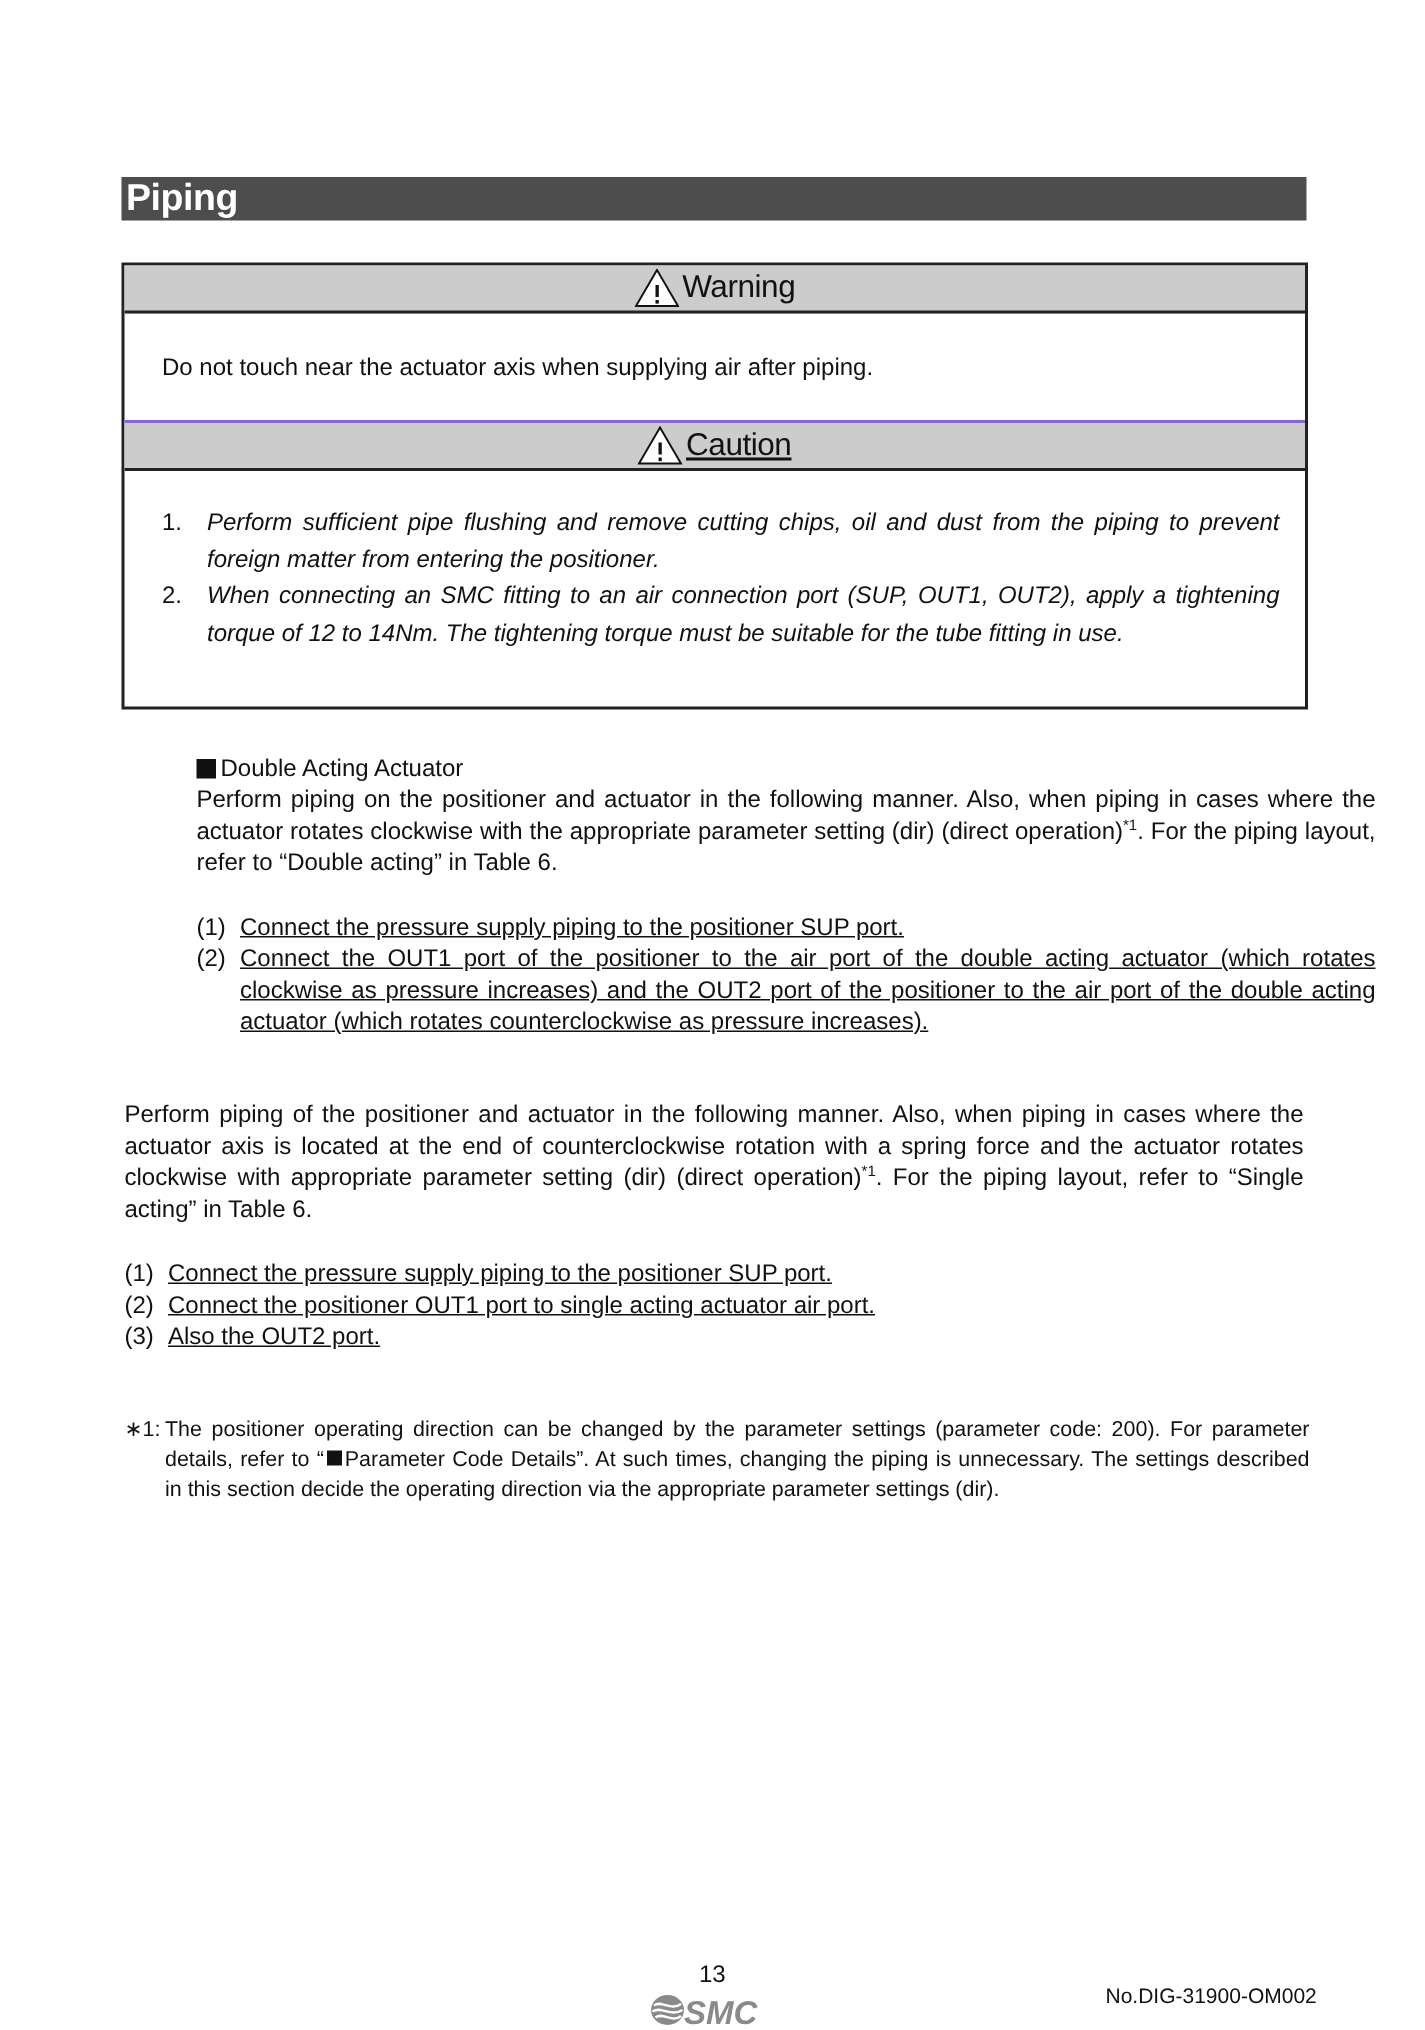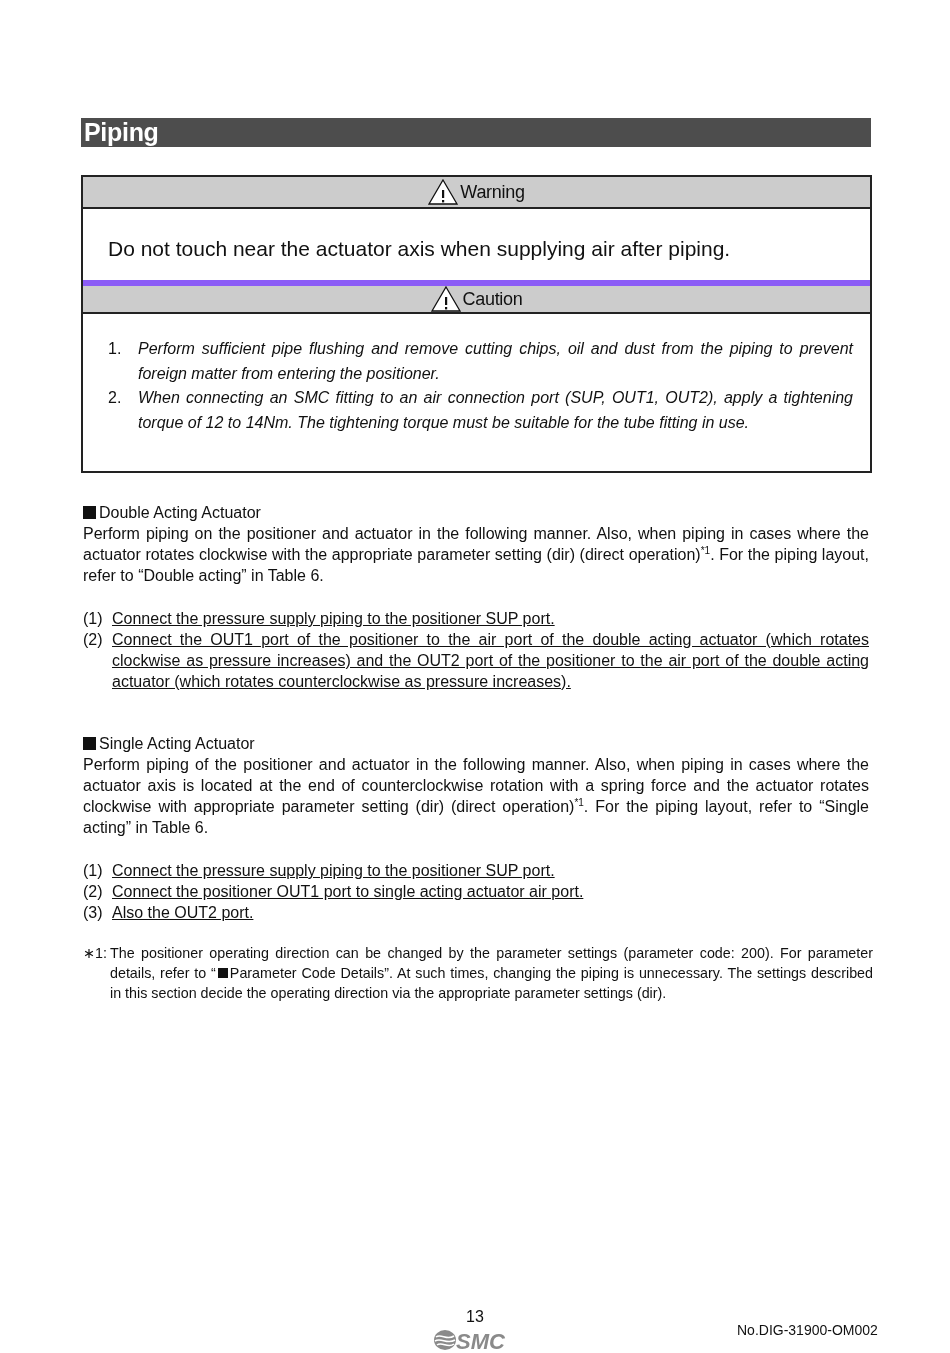--- a/index.html
+++ b/index.html
@@ -8,25 +8,25 @@
   .page { position: absolute; left: 0; top: 11px; width: 950px; height: 1353px; }
 
   .section-title { position: absolute; left: 81px; top: 107px; width: 790px; height: 29px;
     background: #4d4d4d; color: #fff; font-weight: bold; font-size: 25px; line-height: 29px;
     box-sizing: border-box; padding-left: 3px; letter-spacing: -0.3px; }
 
   .safety-box { position: absolute; left: 81px; top: 164px; width: 791px; height: 298px;
     border: 2px solid #222; box-sizing: border-box; }
   .safety-head { position: absolute; left: 0; width: 100%; height: 32px; background: #cccccc;
     border-bottom: 2px solid #222; box-sizing: border-box; display: flex; align-items: center;
-    justify-content: center; font-size: 18px; letter-spacing: -0.3px; }
+    justify-content: center; font-size: 21px; letter-spacing: -0.3px; }
   .safety-head .tri { display: inline-block; width: 30px; height: 26px; margin-right: 2px; }
   .warn-head { top: 0; }
-  .caution-head { top: 103px; border-top: 6px solid #8b5cf6; height: 34px; }
-  .warn-text { position: absolute; left: 25px; top: 60px; font-size: 21px; }
+  .caution-head { top: 103px; border-top: 2px solid #8b5cf6; height: 34px; text-decoration: underline; }
+  .warn-text { position: absolute; left: 25px; top: 60px; font-size: 16px; }
   .caution-list { position: absolute; left: 25px; top: 160px; width: 745px; font-size: 16px; line-height: 24.5px; }
   .caution-item { display: flex; }
   .caution-item .num { width: 30px; flex: 0 0 30px; }
   .caution-item .txt { flex: 1; text-align: justify; font-style: italic; }
 
   .block { position: absolute; left: 83px; width: 786px; font-size: 16px; line-height: 21px; }
   .subhead { display: flex; align-items: center; }
   .square { display: inline-block; width: 13px; height: 13px; background: #111; margin-right: 3px; }
   .para { text-align: justify; text-align-last: left; }
   sup { font-size: 10px; line-height: 0; vertical-align: 6px; }
@@ -74,42 +74,38 @@
         <span class="num">1.</span>
         <span class="txt">Perform sufficient pipe flushing and remove cutting chips, oil and dust from the piping to prevent foreign matter from entering the positioner.</span>
       </div>
       <div class="caution-item">
         <span class="num">2.</span>
         <span class="txt">When connecting an SMC fitting to an air connection port (SUP, OUT1, OUT2), apply a tightening torque of 12 to 14Nm. The tightening torque must be suitable for the tube fitting in use.</span>
       </div>
     </div>
   </div>
 
-  <div class="block" style="top:491px;">
+  <div class="block" style="top:491px;margin-left:48px;">
     <div class="subhead">
       <span class="square"></span>
       <span>Double Acting Actuator</span>
     </div>
     <div class="para"><span>Perform piping on the positioner and actuator in the following manner. Also, when piping in cases where the actuator rotates clockwise with the appropriate parameter setting (dir) (direct operation)</span><sup>*1</sup><span>. For the piping layout, refer to “Double acting” in Table 6.</span></div>
     <div style="height:22px;"></div>
     <div class="step">
       <span class="n">(1)</span>
       <span class="t">Connect the pressure supply piping to the positioner SUP port.</span>
     </div>
     <div class="step">
       <span class="n">(2)</span>
       <span class="t">Connect the OUT1 port of the positioner to the air port of the double acting actuator (which rotates clockwise as pressure increases) and the OUT2 port of the positioner to the air port of the double acting actuator (which rotates counterclockwise as pressure increases).</span>
     </div>
   </div>
 
   <div class="block" style="top:722px;">
-    <div class="subhead">
-      <span class="square"></span>
-      <span>Single Acting Actuator</span>
-    </div>
     <div class="para"><span>Perform piping of the positioner and actuator in the following manner. Also, when piping in cases where the actuator axis is located at the end of counterclockwise rotation with a spring force and the actuator rotates clockwise with appropriate parameter setting (dir) (direct operation)</span><sup>*1</sup><span>. For the piping layout, refer to “Single acting” in Table 6.</span></div>
     <div style="height:22px;"></div>
     <div class="step">
       <span class="n">(1)</span>
       <span class="t">Connect the pressure supply piping to the positioner SUP port.</span>
     </div>
     <div class="step">
       <span class="n">(2)</span>
       <span class="t">Connect the positioner OUT1 port to single acting actuator air port.</span>
     </div>

